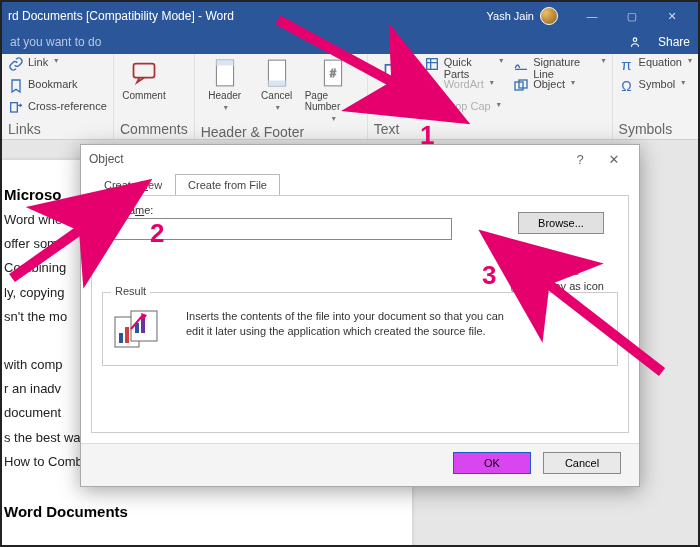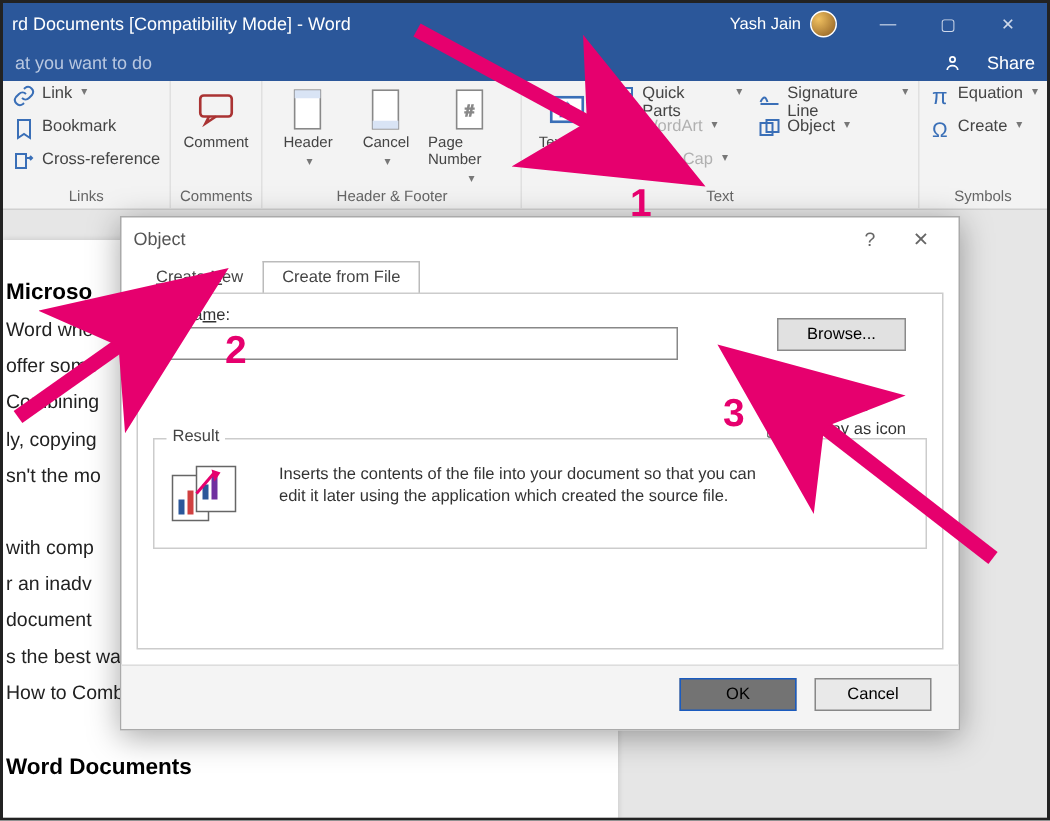--- a/index.html
+++ b/index.html
@@ -12,21 +12,21 @@
   .avatar { width: 18px; height: 18px; border-radius: 50%; background: radial-gradient(circle at 30% 30%, #f0c060, #8a5a20); border: 1px solid #fff; }
   .winbtns { display: flex; gap: 0; margin-left: 14px; }
   .winbtn { width: 40px; height: 24px; display: flex; align-items: center; justify-content: center; color: #cfd9ea; font-size: 11px; }
   
   .tellme { height: 24px; background: #2b579a; color: #b8c7e0; display: flex; align-items: center; padding: 0 8px; font-size: 12px; justify-content: space-between; }
   .tellme .share { display: flex; align-items: flex-start; gap: 16px; color: #fff; font-size: 12px; }
   
   .ribbon { height: 86px; background: #f3f3f3; border-bottom: 1px solid #d0d0d0; display: flex; }
   .group { border-right: 1px solid #e0e0e0; display: flex; flex-direction: column; padding: 2px 6px 0 6px; }
   .group .buttons { flex: 1; display: flex; align-items: flex-start; gap: 4px; }
-  .group .label { text-align: center; font-size: 10px; color: #666; padding: 1px 0 2px; }
+  .group .label { text-align: left; font-size: 14px; color: #666; padding: 1px 0 2px; }
   .vbtn { display: flex; flex-direction: column; align-items: center; justify-content: flex-start; width: 48px; gap: 2px; color: #444; font-size: 10px; padding-top: 2px; }
   .vbtn .ic { width: 30px; height: 30px; display: flex; align-items: center; justify-content: center; }
   .mini { display: flex; flex-direction: column; gap: 2px; }
   .mini .row { display: flex; align-items: flex-start; gap: 4px; font-size: 11px; color: #444; height: 20px; }
   .mini .ic { width: 16px; height: 16px; display: flex; align-items: center; justify-content: center; }
   .drop { color: #777; font-size: 8px; margin-left: 2px; }
   .disabled { color: #b0b0b0 !important; }
   
   .docarea { position: absolute; top: 138px; left: 0; right: 0; bottom: 0; background: #e6e6e6; padding: 20px 0 0 0; overflow: hidden; }
   .page { background: #fff; width: 410px; margin-left: 0; padding: 18px 20px 18px 2px; min-height: 400px; box-shadow: 0 0 4px rgba(0,0,0,.15); }
@@ -50,21 +50,21 @@
   .chk { display: flex; align-items: center; gap: 6px; font-size: 11px; color: #333; margin: 2px 0; }
   .chk input { width: 13px; height: 13px; }
   .chks { position: absolute; right: 24px; top: 66px; }
   .result { border: 1px solid #ccc; margin-top: 52px; padding: 16px 10px 14px 10px; position: relative; }
   .result .legend { position: absolute; top: -8px; left: 8px; background: #fff; padding: 0 4px; font-size: 11px; color: #444; }
   .result .body { display: flex; gap: 23px; align-items: flex-start; }
   .result .txt { font-size: 11px; color: #333; line-height: 1.35; max-width: 330px; }
   .result .ricon { width: 50px; height: 42px; }
   .dlg-btns { display: flex; justify-content: flex-end; gap: 12px; padding: 8px 18px 12px; background: #f4f4f4; border-top: 1px solid #ddd; }
   .dlg-btns button { width: 78px; height: 22px; font-size: 11px; border: 1px solid #888; background: #e9e9e9; }
-  .dlg-btns .ok { border: 1px solid #1a5bbf; background: #737373; }
+  .dlg-btns .ok { border: 1px solid #1a5bbf; background: #d946ef; }
   
   .overlay { position: absolute; inset: 0; pointer-events: none; }
   .num { font: bold 26px/1 Arial; fill: #e6006e; }
 </style>
 </head>
 <body>
 
 <div class="titlebar">
   <span class="title">rd Documents [Compatibility Mode] - Word</span>
   <span class="spacer"></span>
@@ -252,21 +252,21 @@
           <span class="ic">
               <span style="color:#3a6fb7;font-size:15px">π</span>
             </span>
           <span>Equation</span>
             <span class="drop">▾</span>
         </div>
         <div class="row">
           <span class="ic">
               <span style="color:#3a6fb7;font-size:14px">Ω</span>
             </span>
-          <span>Create</span>
+          <span>Symbol</span>
             <span class="drop">▾</span>
         </div>
       </div>
     </div>
     <div class="label">Symbols</div>
   </div>
 </div>
 
 <div class="docarea">
   <div class="page">

